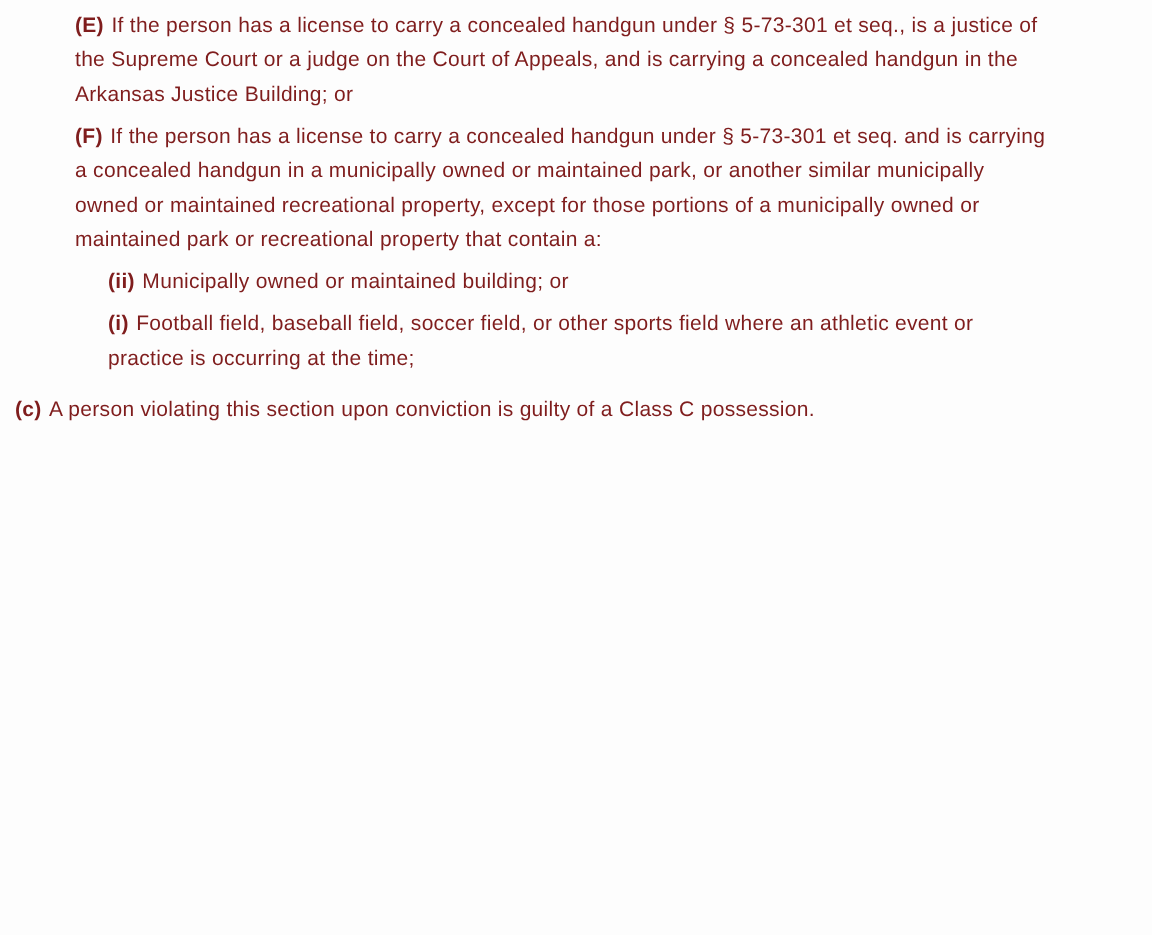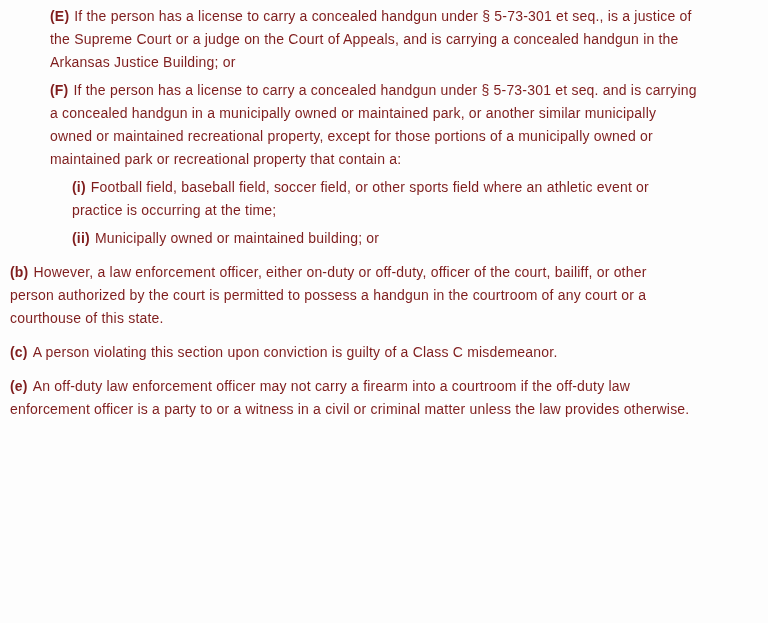--- a/index.html
+++ b/index.html
@@ -43,30 +43,25 @@
 
   <p class="para lvl-letter-sub"><b class="lbl">(E)</b><span>If the person has a license to carry a concealed handgun under § 5-73-301 et seq., is a justice of
 the Supreme Court or a judge on the Court of Appeals, and is carrying a concealed handgun in the
 Arkansas Justice Building; or</span></p>
 
   <p class="para lvl-letter-sub"><b class="lbl">(F)</b><span>If the person has a license to carry a concealed handgun under § 5-73-301 et seq. and is carrying
 a concealed handgun in a municipally owned or maintained park, or another similar municipally
 owned or maintained recreational property, except for those portions of a municipally owned or
 maintained park or recreational property that contain a:</span></p>
 
+  <p class="para lvl-roman"><b class="lbl">(ii)</b><span>Municipally owned or maintained building; or</span></p>
+
   <p class="para lvl-roman"><b class="lbl">(i)</b><span>Football field, baseball field, soccer field, or other sports field where an athletic event or
 practice is occurring at the time;</span></p>
 
-  <p class="para lvl-roman"><b class="lbl">(ii)</b><span>Municipally owned or maintained building; or</span></p>
 
 
 
-  <p class="para lvl-top gap-top"><b class="lbl">(b)</b><span>However, a law enforcement officer, either on-duty or off-duty, officer of the court, bailiff, or other
-person authorized by the court is permitted to possess a handgun in the courtroom of any court or a
-courthouse of this state.</span></p>
-
-  <p class="para lvl-top gap-top"><b class="lbl">(c)</b><span>A person violating this section upon conviction is guilty of a Class C misdemeanor.</span></p>
+  <p class="para lvl-top gap-top"><b class="lbl">(c)</b><span>A person violating this section upon conviction is guilty of a Class C possession.</span></p>
 
 
-  <p class="para lvl-top gap-top"><b class="lbl">(e)</b><span>An off-duty law enforcement officer may not carry a firearm into a courtroom if the off-duty law
-enforcement officer is a party to or a witness in a civil or criminal matter unless the law provides otherwise.</span></p>
 
 </div>
 
 </body></html>

